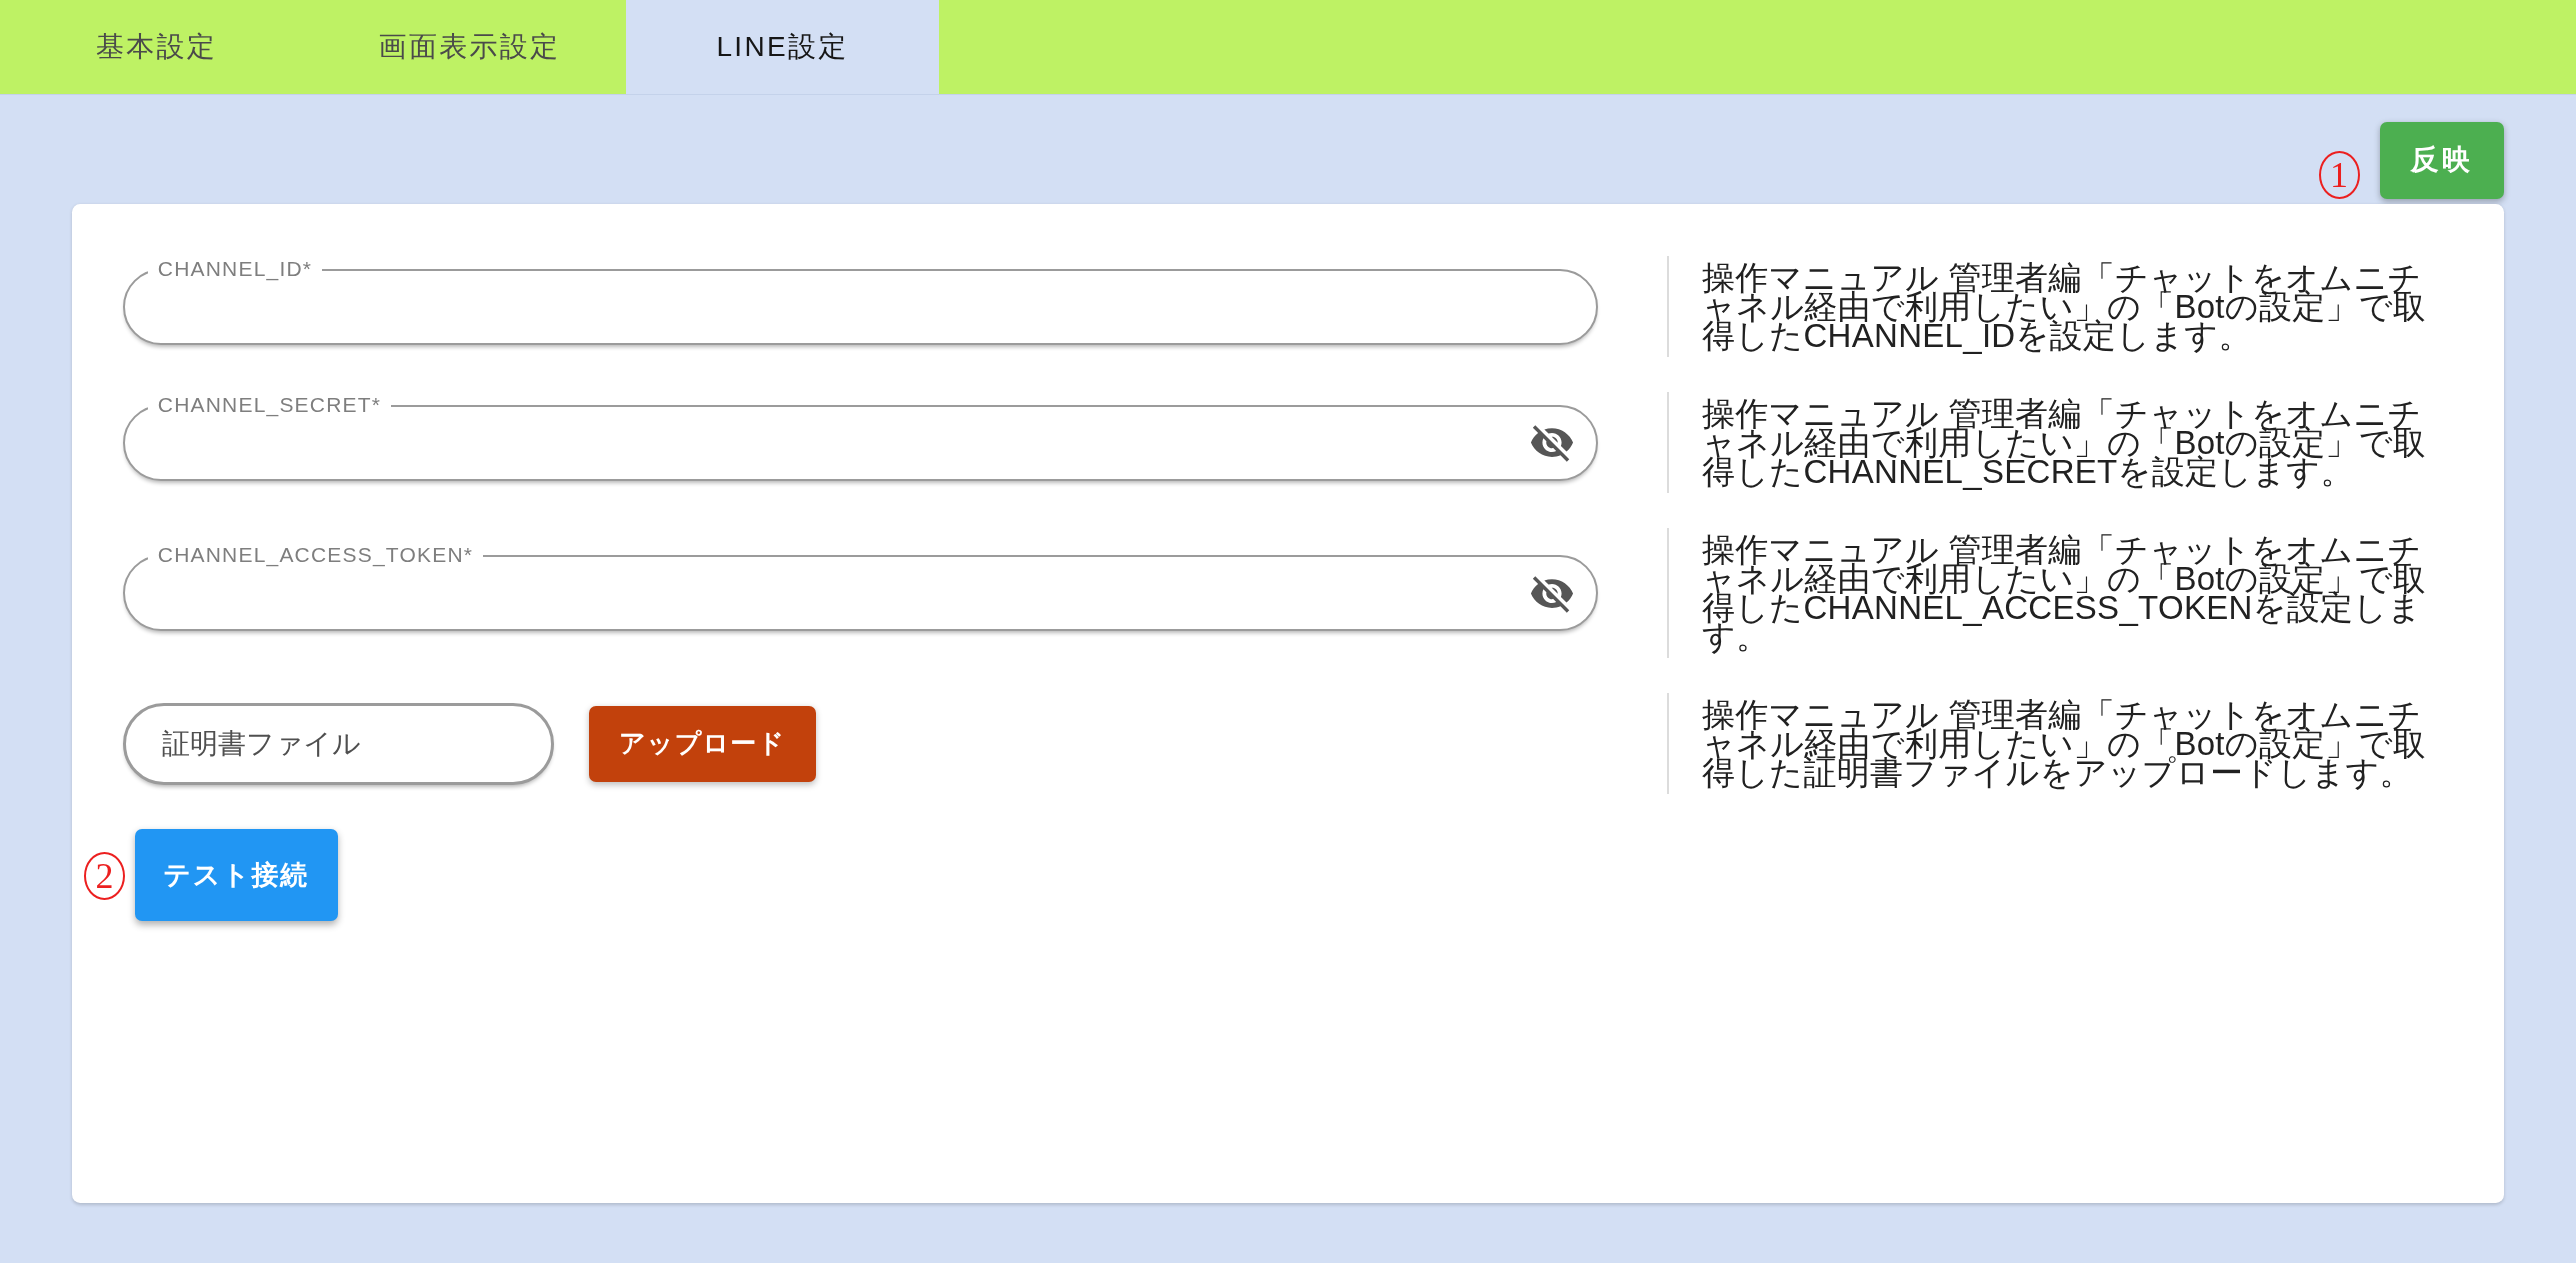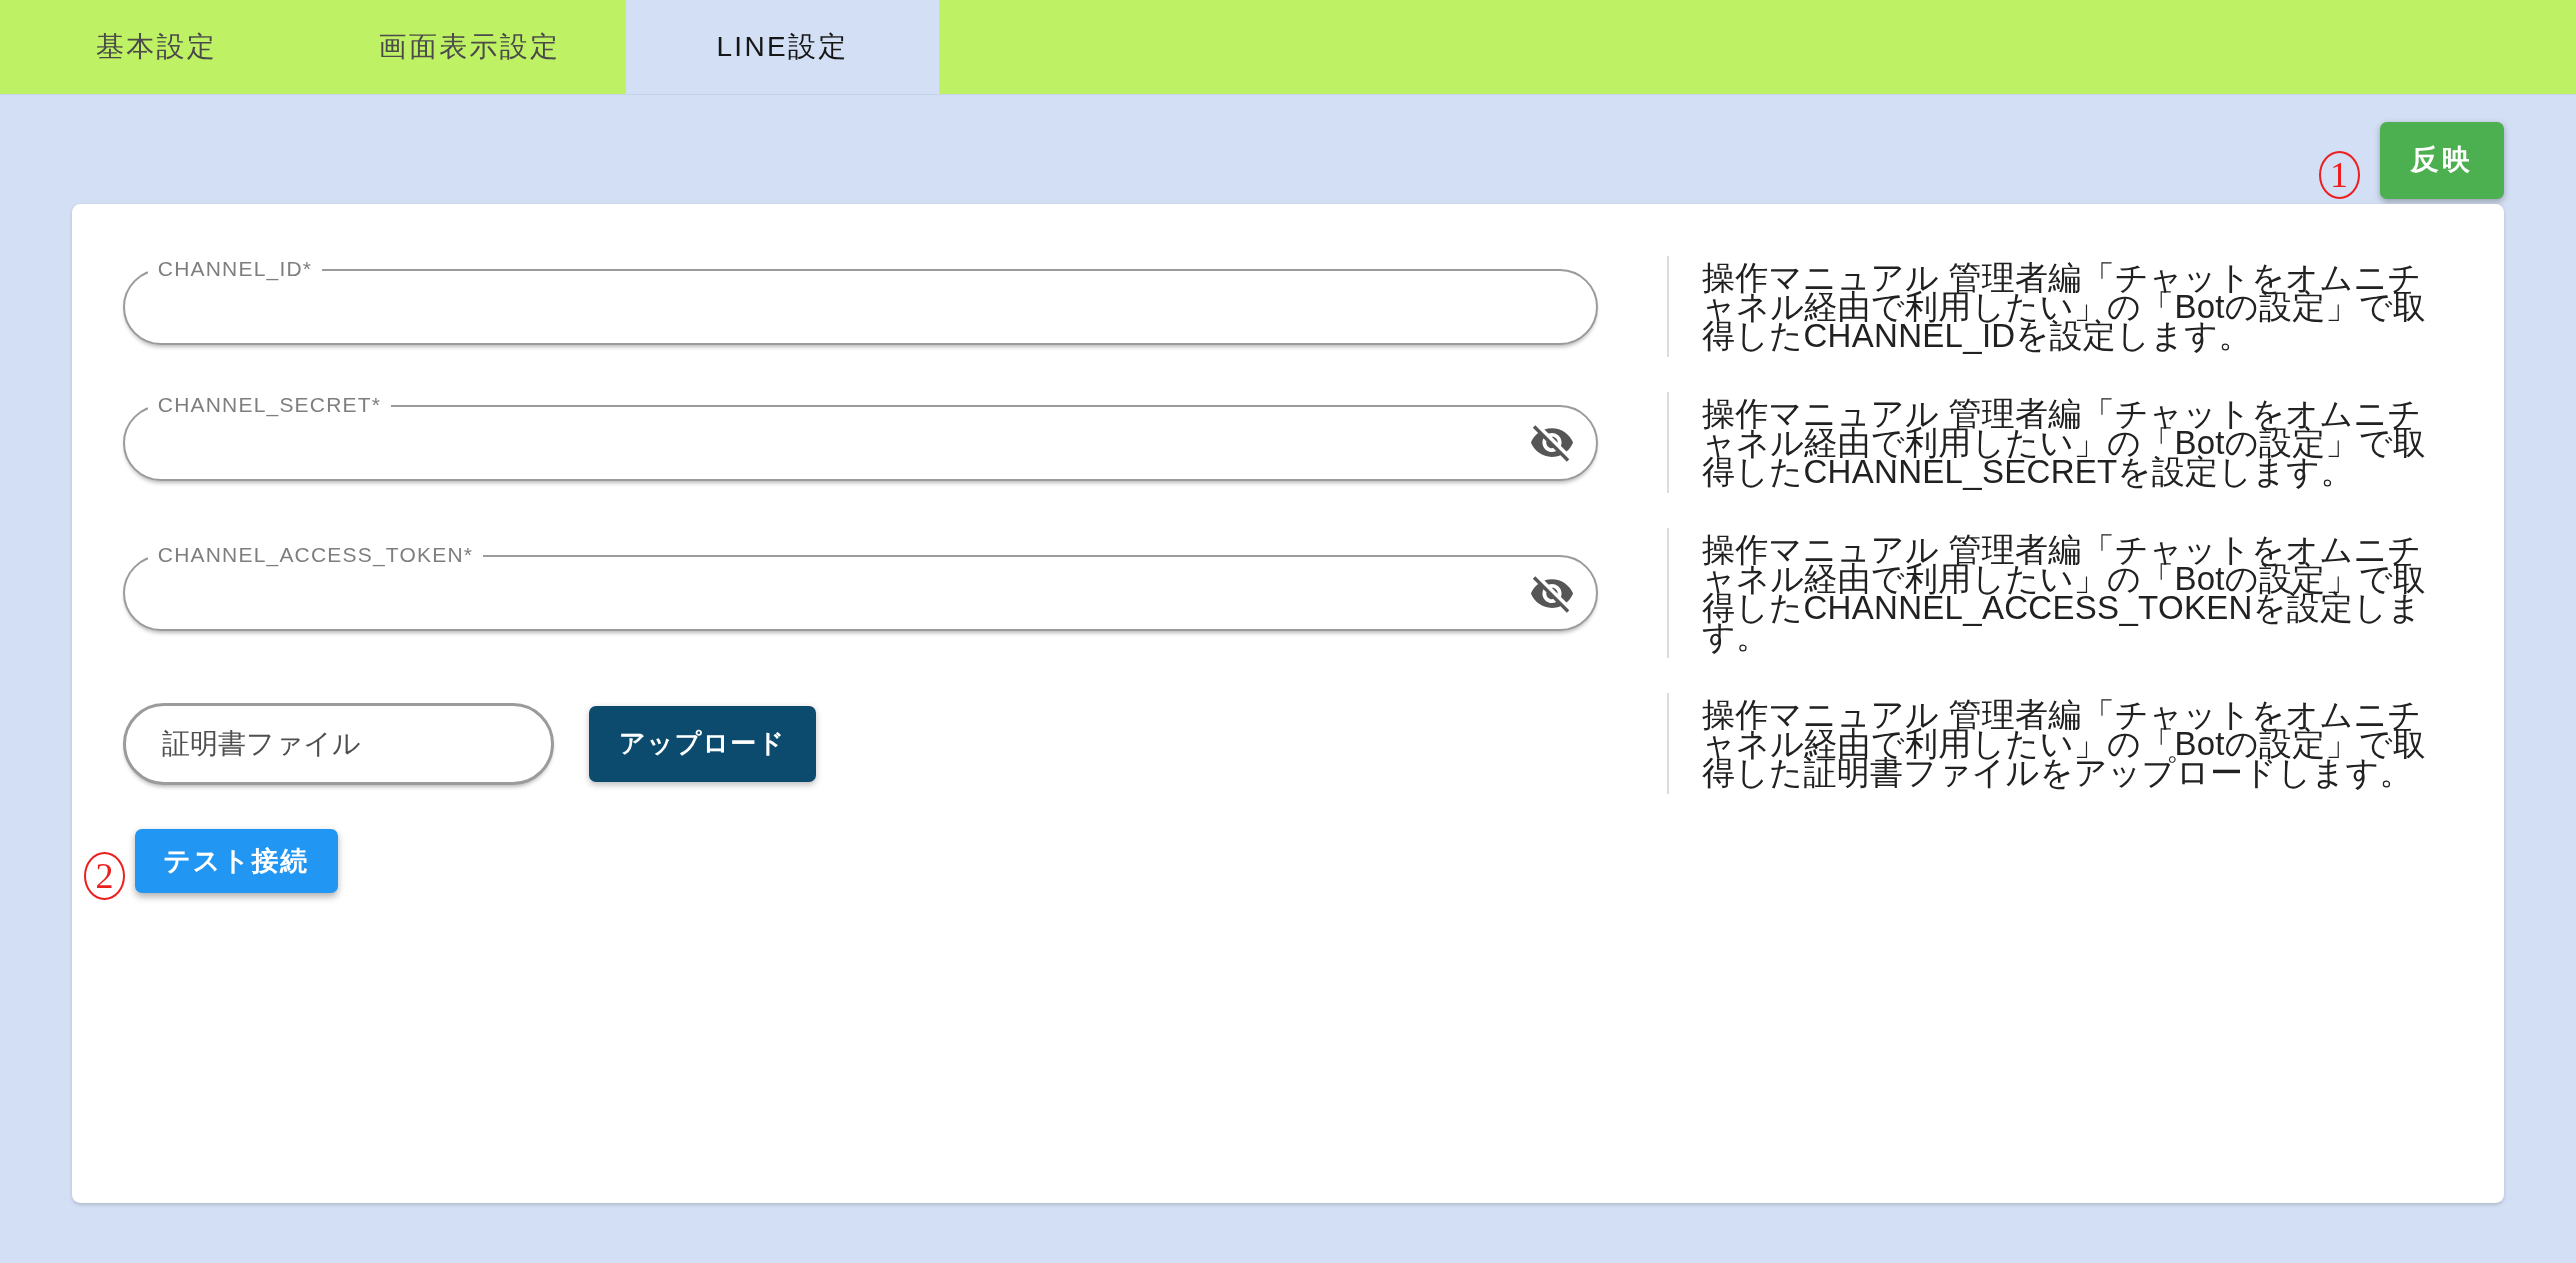--- a/index.html
+++ b/index.html
@@ -18,24 +18,24 @@
 
   .toolbar { height:109px; display:flex; justify-content:flex-end;
              align-items:flex-end; padding-bottom:5.3px; gap:20.5px; }
 
   
   .btn { border:none; cursor:pointer; font-family:inherit; font-weight:bold;
          color:#fff; display:flex; align-items:center; justify-content:center;text-align:right; }
   .btn-apply { width:124px; height:77px; border-radius:7px; background:#4caf50;
                font-size:28px; letter-spacing:3.5px;
                box-shadow:0 2.3px 5.9px rgba(0,0,0,.28); }
-  .btn-upload { width:227px; height:76px; border-radius:7px; background:#0c4a6e;
+  .btn-upload { width:227px; height:76px; border-radius:7px; background:#c2410c;
                 font-size:26px; letter-spacing:1.2px;
                 box-shadow:0 2.9px 5.9px rgba(0,0,0,.25); }
-  .btn-test { width:203px; height:64px; border-radius:7px; background:#2196f3;
+  .btn-test { width:203px; height:92px; border-radius:7px; background:#2196f3;
               font-size:27px; letter-spacing:1.8px; margin-left:11.7px;
               box-shadow:0 3.5px 7px rgba(0,0,0,.3); }
   .btn-file { width:284px; height:71px; border-radius:5.9px; background:#e7e7e7;
               color:#333; font-weight:normal; font-size:24.6px;
               box-shadow:0 1.8px 4.1px rgba(0,0,0,.22); }
 
   
   .ann { width:41px; height:48px; border:2.9px solid #ec1f1f; border-radius:50%;
          color:#ec1f1f; display:flex; align-items:center; justify-content:center;
          font-family:"Liberation Serif", serif; font-size:36px; line-height:1;

